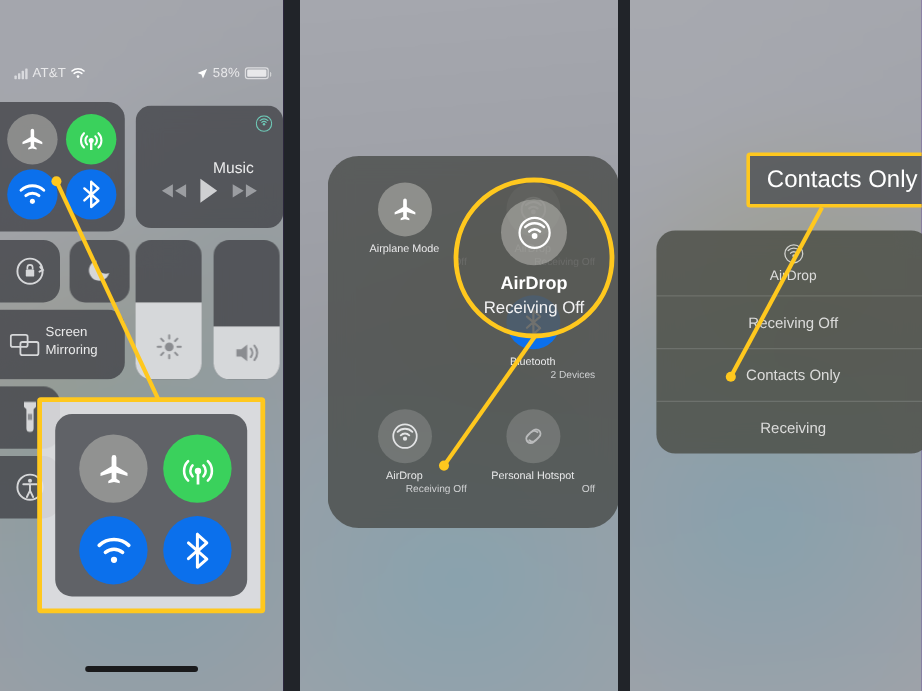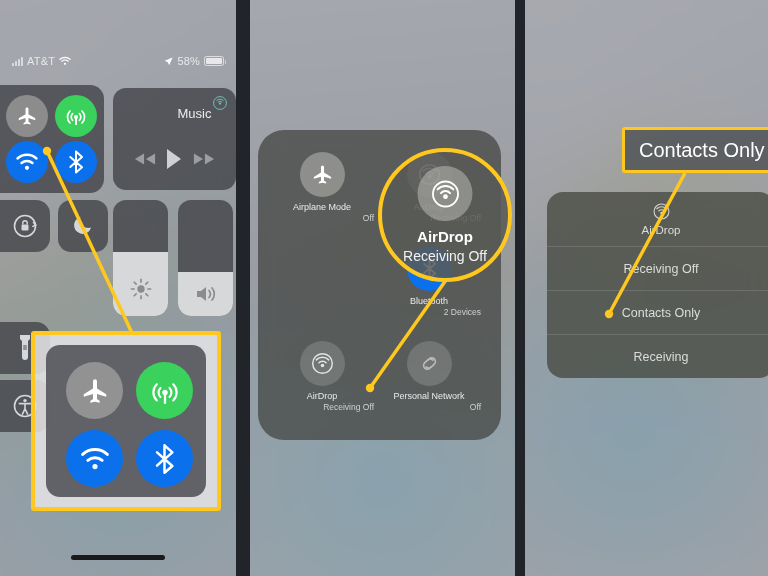--- a/index.html
+++ b/index.html
@@ -75,21 +75,21 @@
   svg { display:block; }
   .wht { fill:#ffffff; }
   .wht-s { fill:none; stroke:#ffffff; stroke-width:2; stroke-linecap:round; }
 
   
   .lbl { color:#e9e9ea; font-size:9px; text-align:center; line-height:11px; }
   .lbl-sub { color:#cfd0d2; font-size:8.5px; text-align:right; line-height:10px; }
 
   
   .music-tile { left:113px; top:88px; width:123px; height:102px; }
-  .music-title { position:absolute; left:0; right:0; top:18px; text-align:center;
+  .music-title { position:absolute; left:0; right:0; top:44px; text-align:center;
                  color:#ebebec; font-size:13px;padding-left:40px; }
   .music-ctrls { position:absolute; left:0; right:0; top:60px;
                  display:flex; align-items:center; justify-content:space-around;
                  padding:0 16px; }
   .airplay { position:absolute; right:9px; top:8px; width:14px; height:14px; }
 
   
   .hl-box { position:absolute; border:4px solid #ffc81e; border-radius:3px; }
   .hl-circle { position:absolute; border:4px solid #ffc81e; border-radius:50%; }
   .callout { position:absolute; background:rgba(88,90,92,.93); border:3px solid #ffc81e;
@@ -203,20 +203,29 @@
       </span>
     </div>
     <div class="tile" style="left:58px; top:200px; width:50px; height:52px;">
       <span style="position:absolute; left:14px; top:14px;">
         <svg width="22" height="22" viewBox="0 0 22 22">
             <path fill="#d6d7d9" d="M19 13.6A8.4 8.4 0 0 1 8.4 3 8.6 8.6 0 1 0 19 13.6z"></path>
           </svg>
       </span>
     </div>
 
+    <div class="tile" style="left:0px; top:258px; width:104px; height:58px; border-radius:0 14px 14px 0;">
+      <span style="position:absolute; left:8px; top:18px;">
+        <svg width="26" height="22" viewBox="0 0 26 22">
+          <rect x="1" y="3" width="14" height="10" rx="1.6" fill="none" stroke="#d6d7d9" stroke-width="1.5"></rect>
+          <rect x="9" y="9" width="15" height="11" rx="1.6" fill="none" stroke="#d6d7d9" stroke-width="1.5"></rect>
+        </svg>
+      </span>
+      <span style="position:absolute; left:38px; top:12px; width:62px; color:#e9e9ea; font-size:11px; line-height:15px;">Screen Mirroring</span>
+    </div>
 
     <div class="tile" style="left:113px; top:200px; width:55px; height:116px; border-radius:13px; overflow:hidden;">
       <div style="position:absolute; left:0; right:0; bottom:0; height:55%; background:rgba(226,227,229,.92);"></div>
       <span style="position:absolute; left:50%; bottom:16px; transform:translateX(-50%);">
         <svg width="22" height="22" viewBox="0 0 24 24">
           <circle cx="12" cy="12" r="4" fill="#8a8c90"></circle>
           <g stroke="#8a8c90" stroke-width="1.8" stroke-linecap="round">
             <path d="M12 1.5v3M12 19.5v3M1.5 12h3M19.5 12h3M4.6 4.6l2.1 2.1M17.3 17.3l2.1 2.1M19.4 4.6l-2.1 2.1M6.7 17.3l-2.1 2.1"></path>
           </g>
         </svg>
@@ -287,21 +296,21 @@
     </svg>
 
     <div class="home-ind"></div>
   </div>
 
   <div class="divider" id="div-1"></div>
 
   <div class="panel" id="panel-2">
     <div class="wall wall-2"></div>
 
-    <div class="tile" style="left:8px; top:130px; width:243px; height:310px; border-radius:26px;
+    <div class="tile" style="left:23px; top:130px; width:243px; height:310px; border-radius:26px;
                              background:rgba(70,73,70,.78);">
 
       <div style="position:absolute; left:12px; top:22px; width:104px;">
         <div class="circ c-grey" style="width:45px;height:45px;margin:0 auto;">
           <svg width="23" height="23" viewBox="0 0 24 24">
               <path class="wht" d="M21 14.5 13.6 10V4.2a1.6 1.6 0 0 0-3.2 0V10L3 14.5v2l7.4-2.2v4.1l-2.2 1.5v1.5L12 20.5l3.8.9v-1.5l-2.2-1.5v-4.1L21 16.5z"></path>
             </svg>
         </div>
         <div class="lbl" style="margin-top:5px;">Airplane Mode</div>
         <div class="lbl-sub">Off</div>
@@ -341,21 +350,21 @@
         <div class="lbl" style="margin-top:5px;">AirDrop</div>
         <div class="lbl-sub">Receiving Off</div>
       </div>
 
       <div style="position:absolute; left:119px; top:211px; width:104px;">
         <div class="circ c-greyd" style="width:45px;height:45px;margin:0 auto;">
           <svg width="23" height="23" viewBox="0 0 24 24">
             <path d="M15.5 8.5a4 4 0 0 0-5.6 0L7 11.4a3.8 3.8 0 0 0 5.4 5.4l1.2-1.2M8.5 15.5a4 4 0 0 0 5.6 0L17 12.6a3.8 3.8 0 0 0-5.4-5.4l-1.2 1.2" fill="none" stroke="#b9babb" stroke-width="1.7" stroke-linecap="round"></path>
           </svg>
         </div>
-        <div class="lbl" style="margin-top:5px;">Personal Network</div>
+        <div class="lbl" style="margin-top:5px;">Personal Hotspot</div>
         <div class="lbl-sub">Off</div>
       </div>
     </div>
 
     <div class="hl-circle" style="left:128px; top:148px; width:134px; height:134px; overflow:hidden;
                                   background:rgba(88,90,86,.86);">
       <div class="circ c-grey" style="position:absolute; left:50%; top:14px; transform:translateX(-50%); width:55px; height:55px;">
         <svg width="32" height="32" viewBox="0 0 24 24">
           <circle cx="12" cy="12" r="9.4" fill="none" stroke="#fff" stroke-width="1.4"></circle>
           <circle cx="12" cy="14" r="1.8" fill="#fff"></circle>

